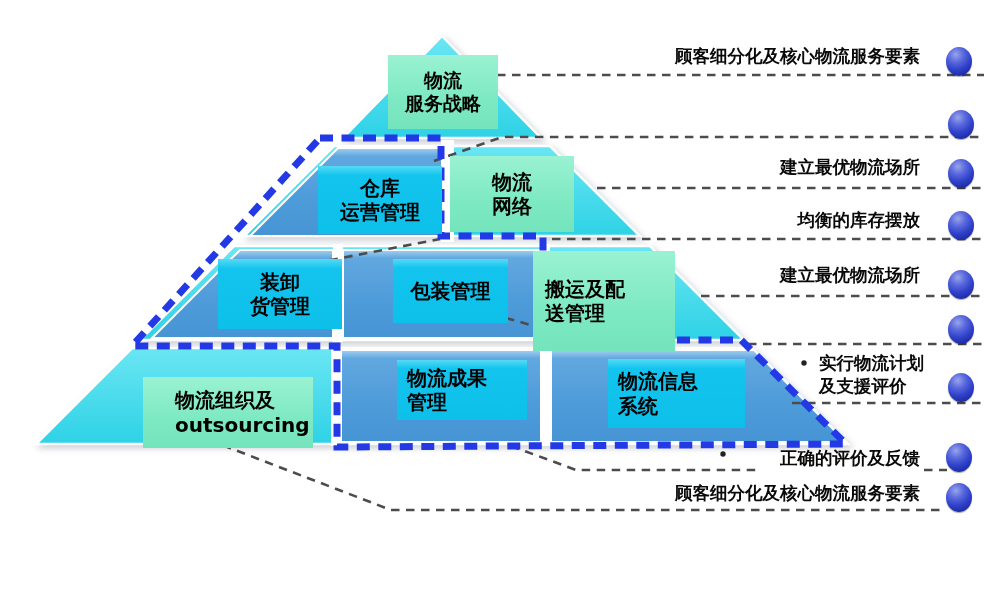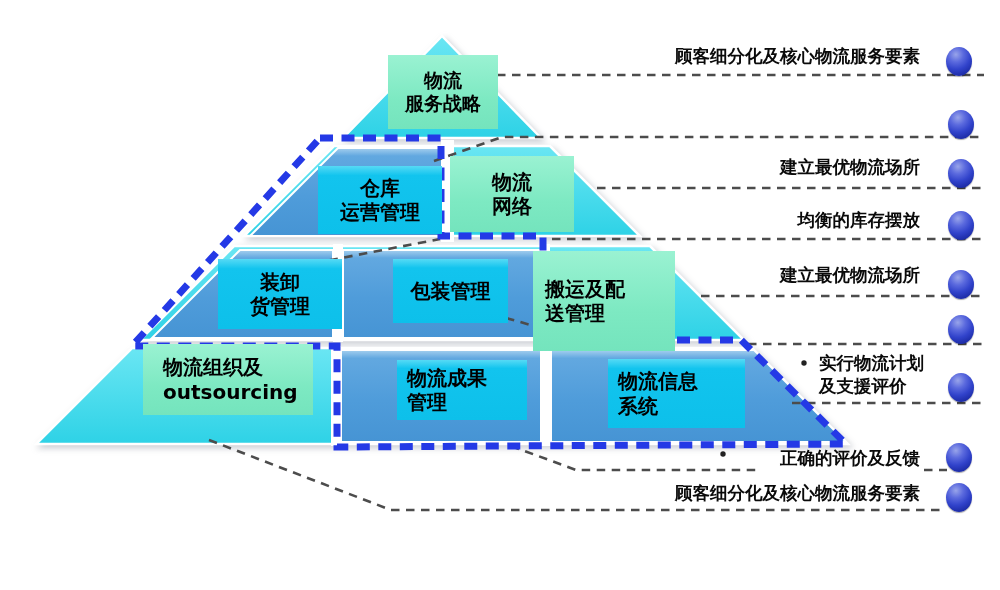--- a/index.html
+++ b/index.html
@@ -112,21 +112,21 @@
     <span class="lbl">装卸
 货管理</span>
     </div>
   <div class="pbox cyanbox" style="left:393px;top:259px;width:115px;height:64px;">
     <span class="lbl">包装管理</span>
     </div>
   <div class="pbox greenbox left" style="left:533px;top:251px;width:142px;height:100px;padding-left:12px;">
     <span class="lbl">搬运及配
 送管理</span>
     </div>
-  <div class="pbox greenbox left" style="left:143px;top:344px;width:170px;height:71px;padding-left:20px;">
+  <div class="pbox greenbox left" style="left:143px;top:377px;width:170px;height:71px;padding-left:32px;">
     <span class="lbl">物流组织及
 outsourcing</span>
     </div>
   <div class="pbox cyanbox left" style="left:397px;top:360px;width:130px;height:60px;padding-left:10px;">
     <span class="lbl">物流成果
 管理</span>
     </div>
   <div class="pbox cyanbox left" style="left:608px;top:359px;width:137px;height:69px;padding-left:10px;">
     <span class="lbl">物流信息
 系统</span>

